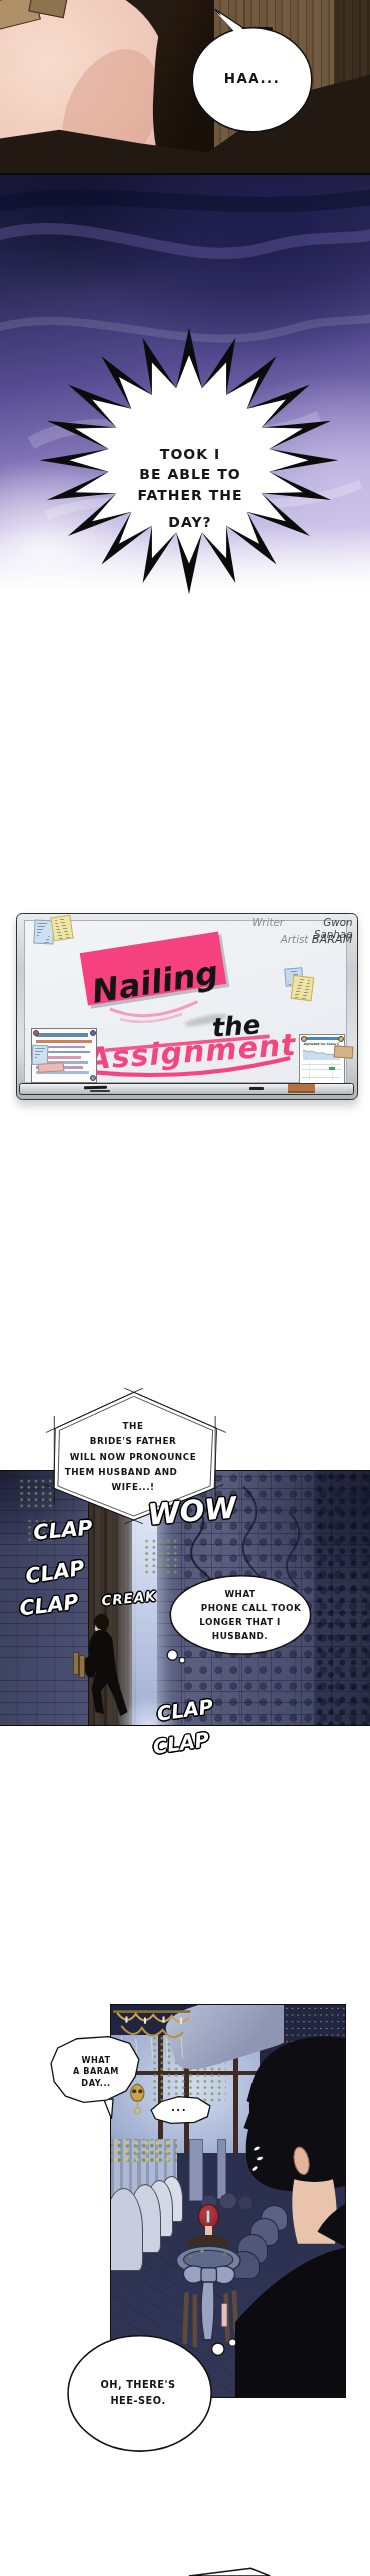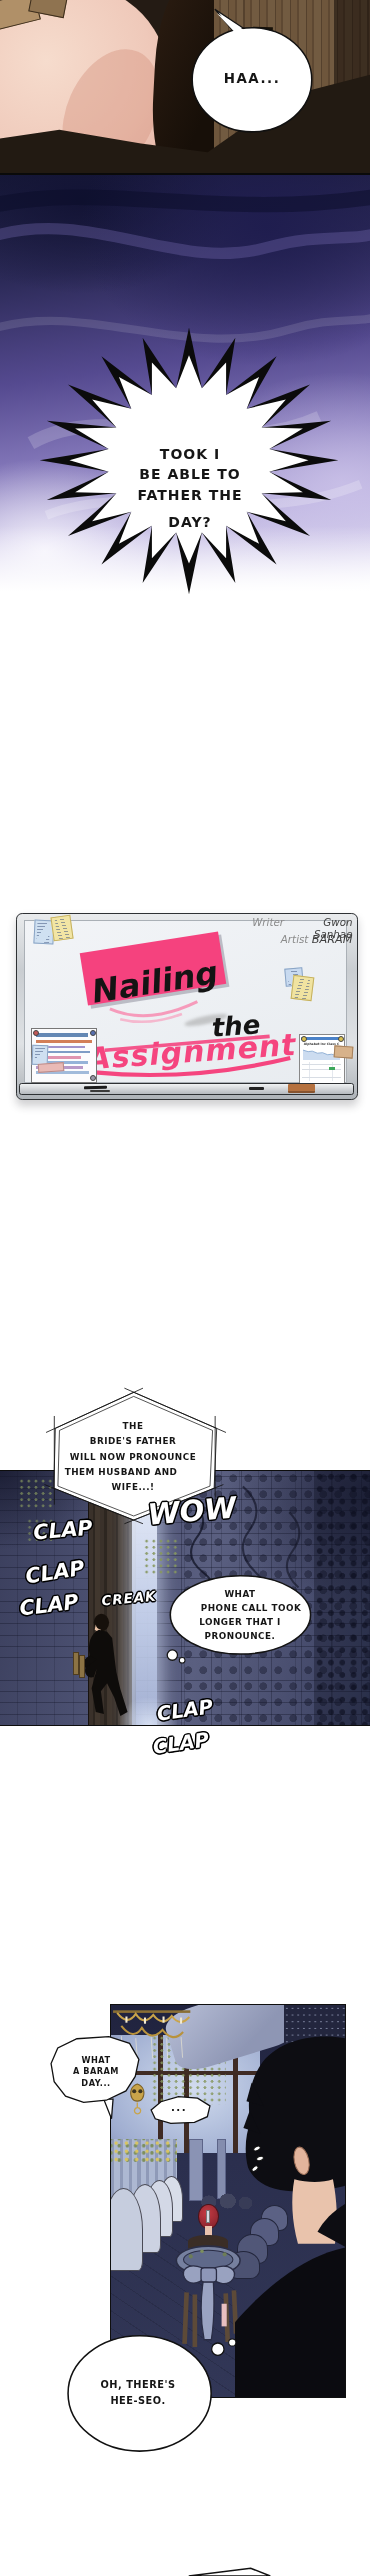--- a/index.html
+++ b/index.html
@@ -213,21 +213,21 @@
   <div class="ctext fx" style="left:181px;top:1732px;font-size:19.6px;transform:translateX(-50%) rotate(-8deg);">CLAP</div>
 
   <svg class="abs" style="left:165px;top:1570px;" width="155" height="98" viewBox="0 0 300 190">
     <ellipse cx="146" cy="87" rx="136" ry="76" fill="#ffffff" stroke="#141414" stroke-width="3"></ellipse>
     <circle cx="14" cy="165" r="10" fill="#ffffff" stroke="#141414" stroke-width="2.5"></circle>
     <circle cx="33" cy="175" r="5.5" fill="#ffffff" stroke="#141414" stroke-width="2"></circle>
   </svg>
   <div class="ctext dlg" style="left:240px;top:1589px;font-size:8.8px;letter-spacing:0.5px;">WHAT</div>
   <div class="ctext dlg" style="left:240px;top:1603px;font-size:8.8px;letter-spacing:0.5px;margin-left:11px;">PHONE CALL TOOK</div>
   <div class="ctext dlg" style="left:240px;top:1617px;font-size:8.8px;letter-spacing:0.5px;">LONGER THAT I</div>
-  <div class="ctext dlg" style="left:240px;top:1631px;font-size:8.8px;letter-spacing:0.5px;">PRONOUNCE.</div>
+  <div class="ctext dlg" style="left:240px;top:1631px;font-size:8.8px;letter-spacing:0.5px;">HUSBAND.</div>
 
   <div id="panel-night" class="abs">
     <div class="abs" style="left:0;top:30px;width:149px;height:118px;background:radial-gradient(ellipse at 55% 45%,#d2dcee 0%,#b5c2de 45%,#9fadd0 80%,#8b98bc 100%);"></div>
     <div class="abs mullion" style="left:47px;top:30px;width:4.6px;height:118px;"></div>
     <div class="abs mullion" style="left:73px;top:30px;width:4.6px;height:118px;"></div>
     <div class="abs mullion" style="left:122px;top:30px;width:4.6px;height:118px;"></div>
     <div class="abs mullion" style="left:0;top:66px;width:149px;height:4.1px;"></div>
     <div class="abs dotfield-green" style="left:40px;top:30px;width:75px;height:70px;opacity:.85;"></div>
     <div class="abs" style="left:57px;top:-9.3px;width:129px;height:62px;border-radius:24%;background:linear-gradient(150deg,#b7bed6,#8e96b4 70%);transform:rotate(-17deg);"></div>
     <div class="abs dotfield-spark" style="left:173px;top:0;width:61px;height:72px;background-color:#23263e;"></div>

